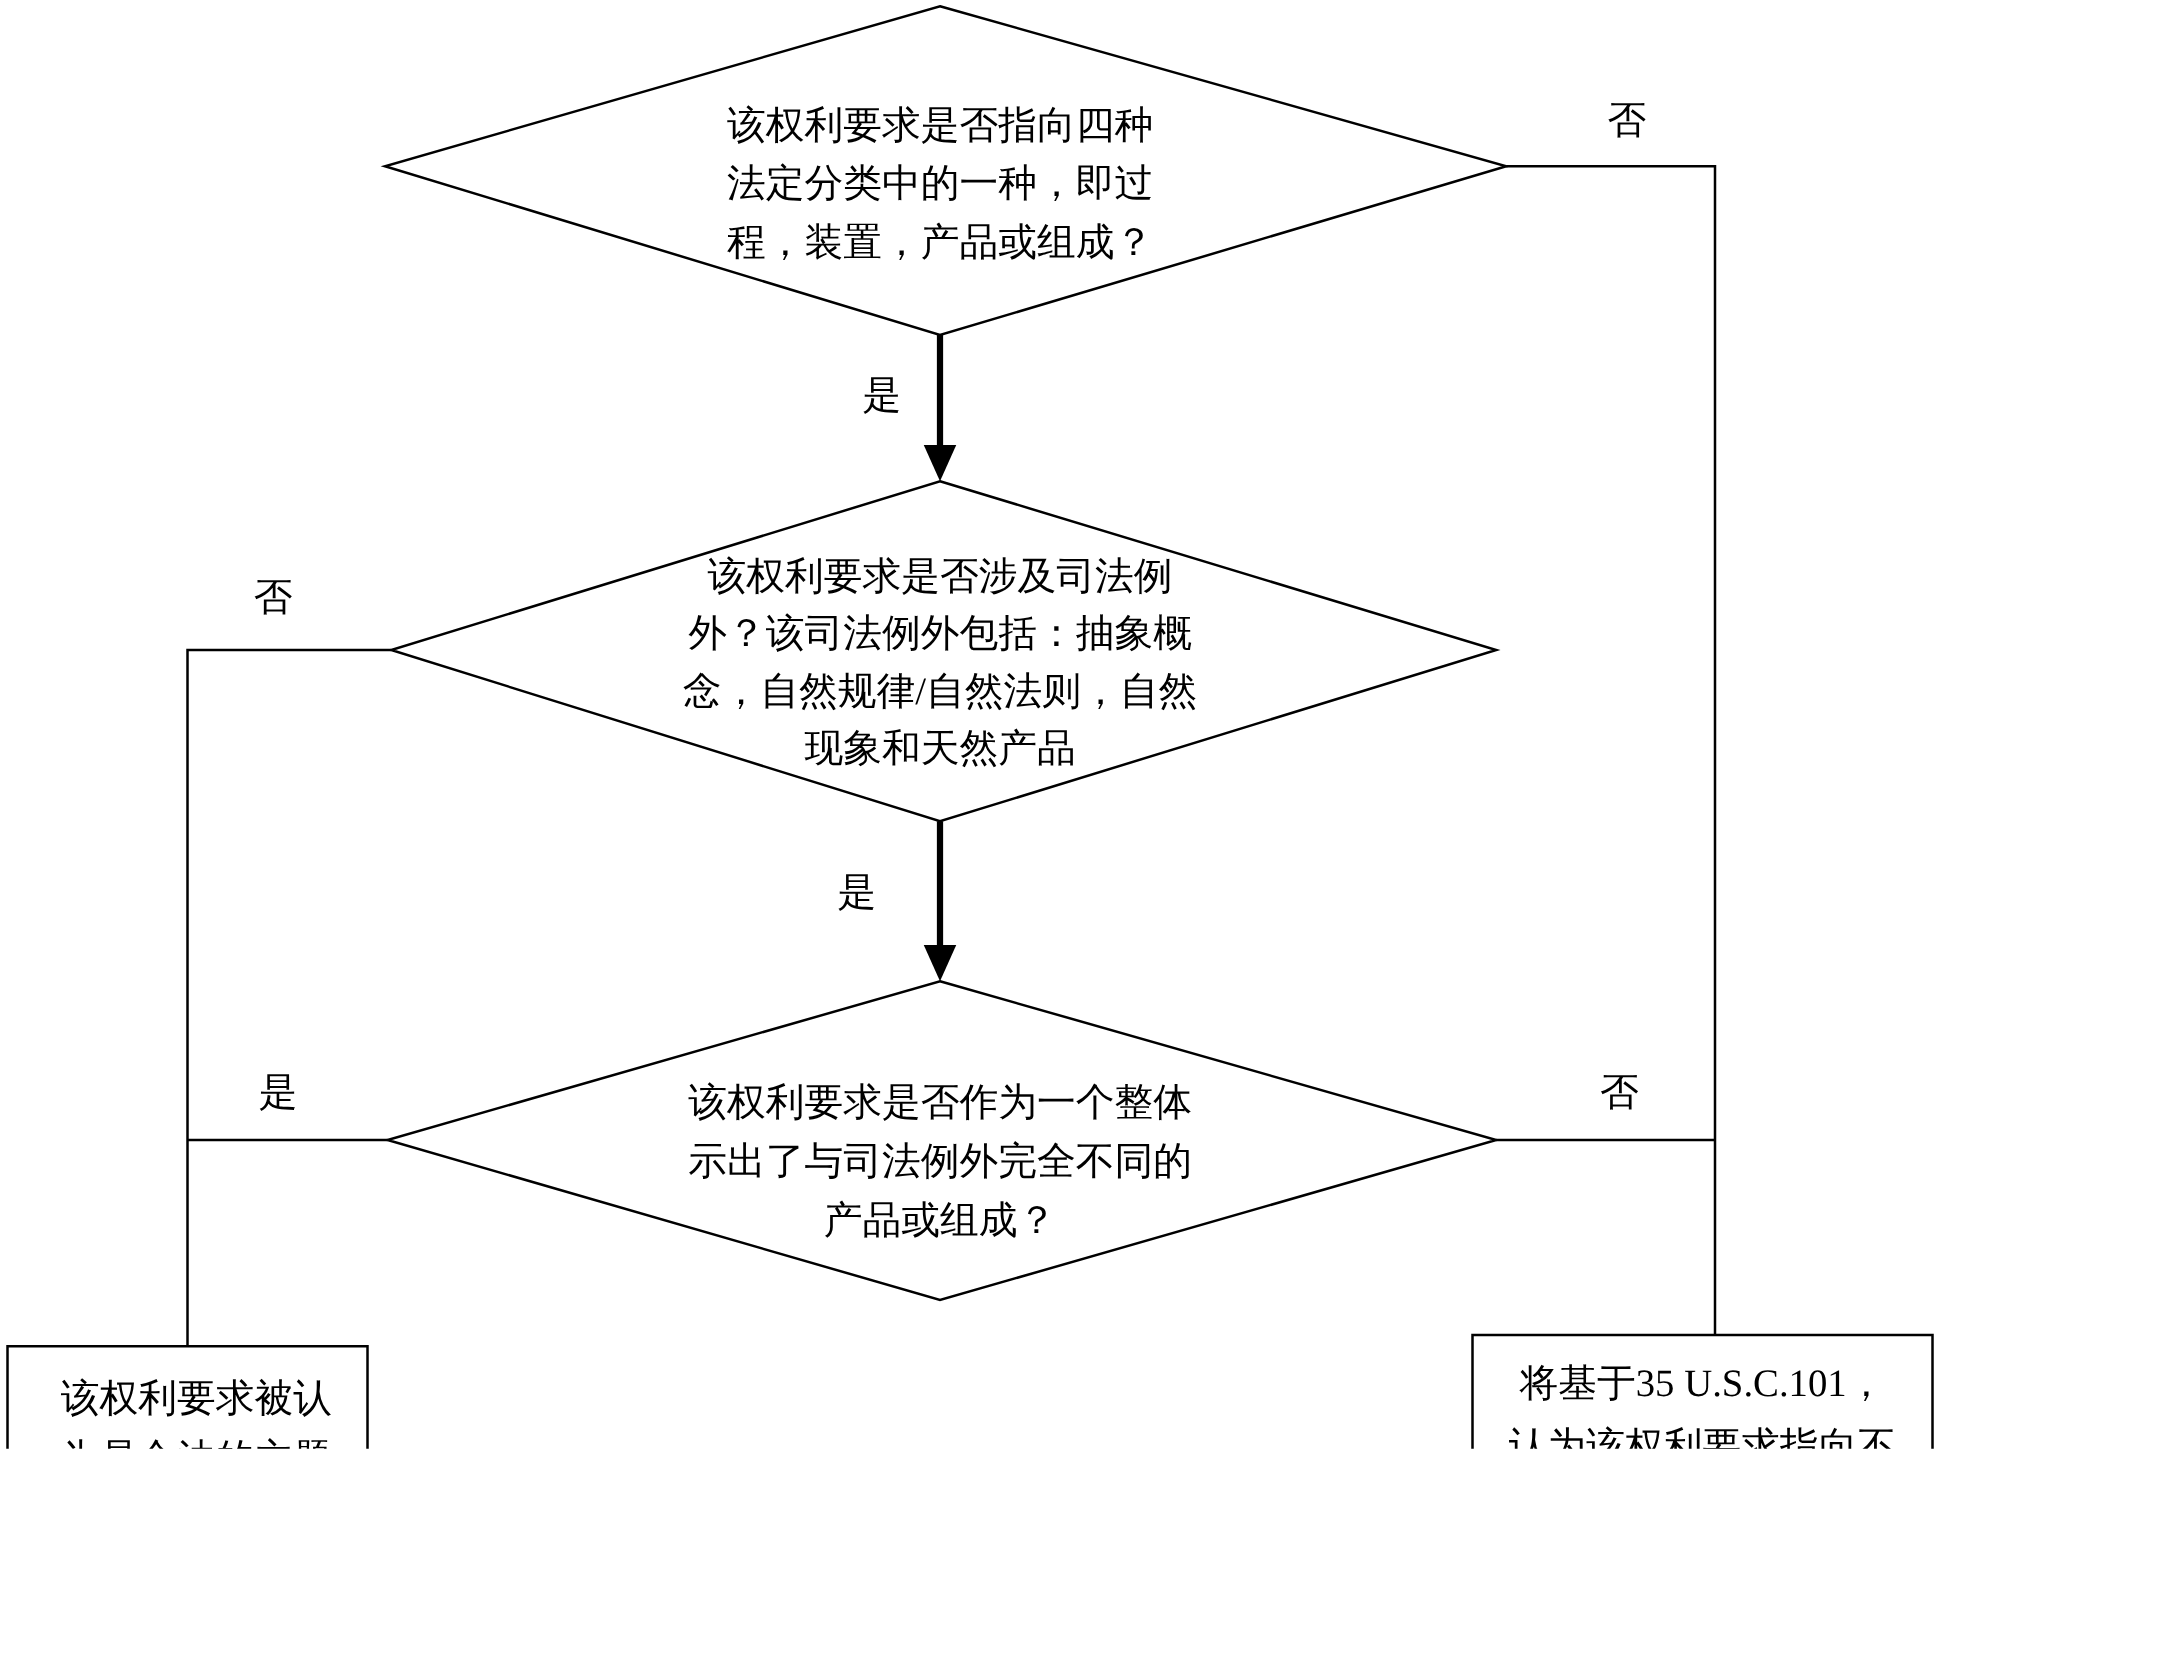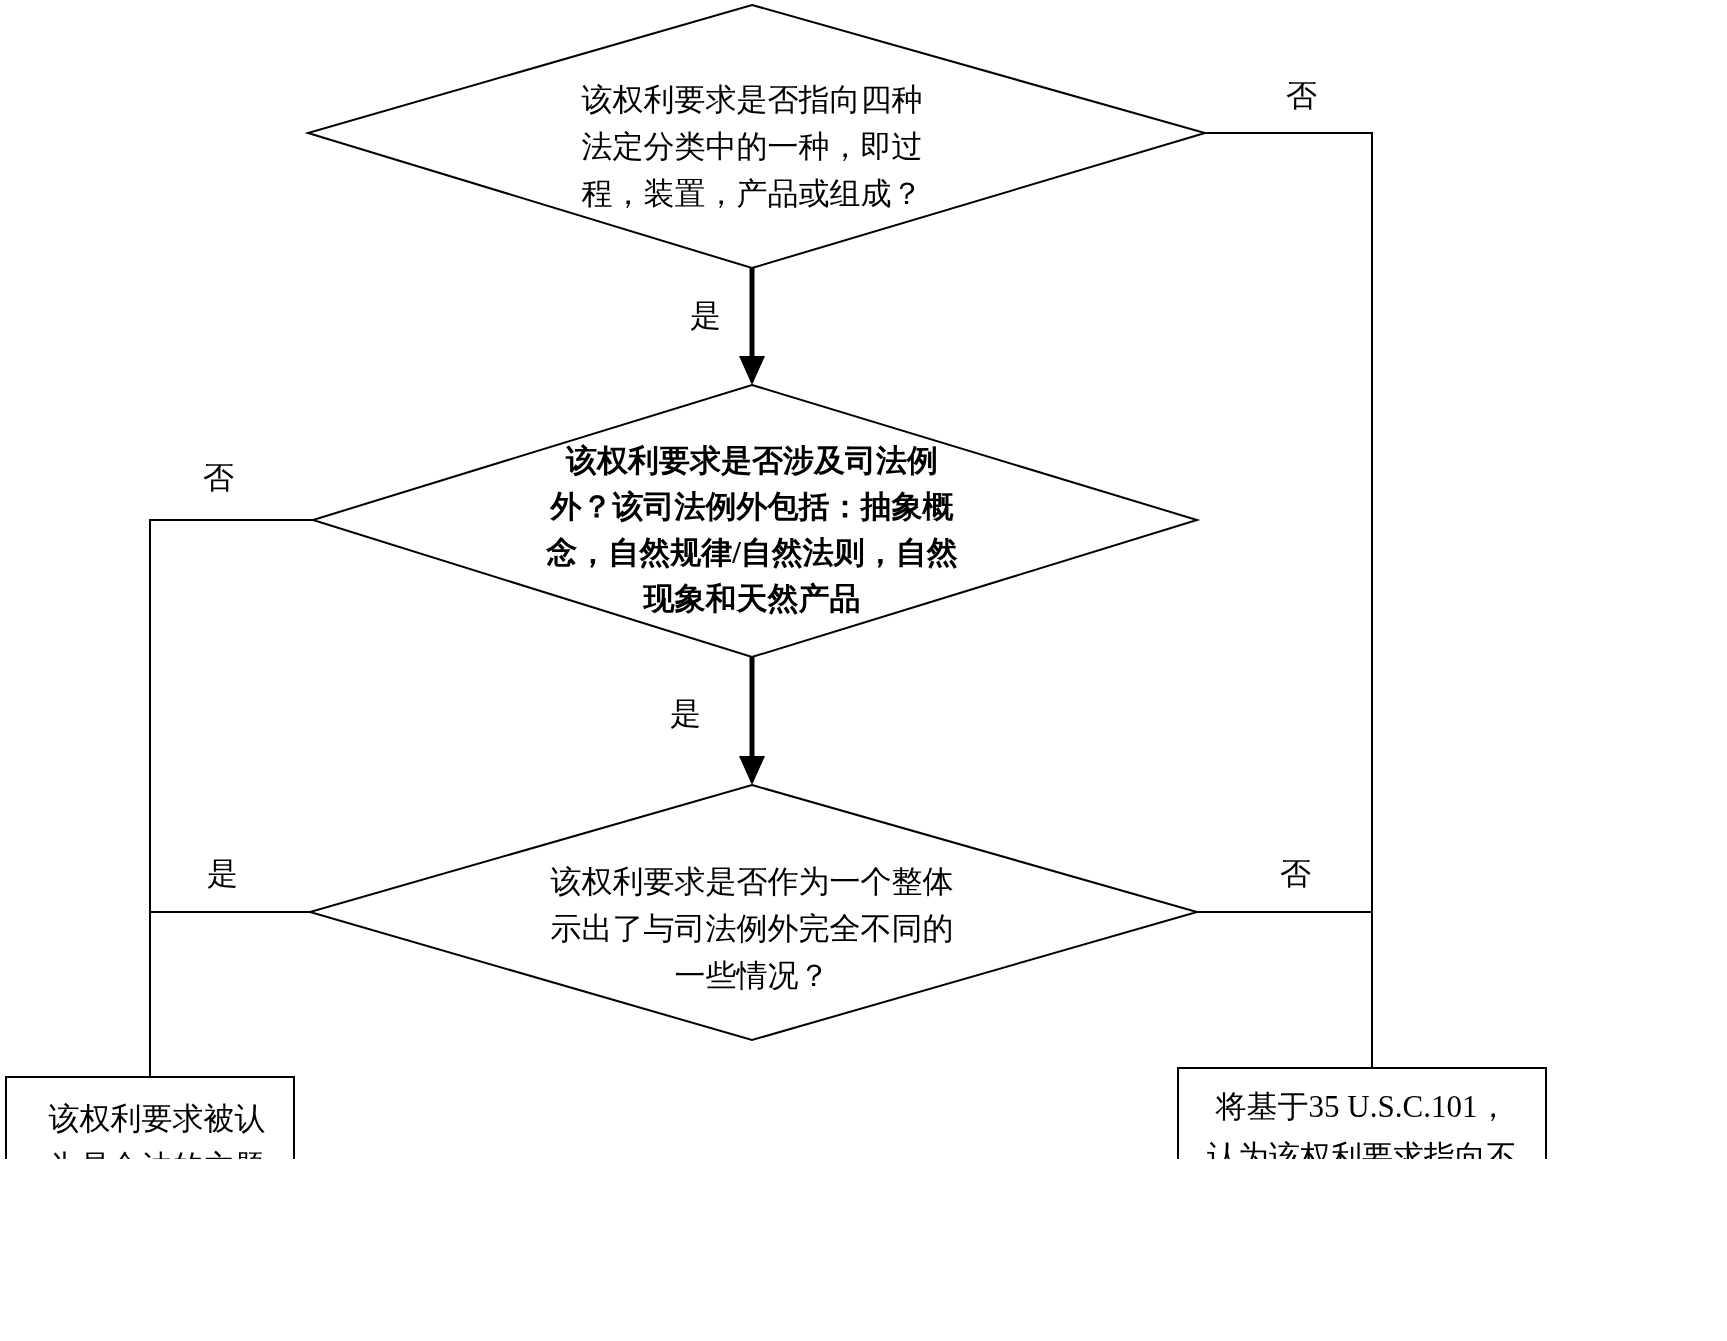--- a/index.html
+++ b/index.html
@@ -84,28 +84,28 @@
 
     <rect class="shape" x="6" y="1077" width="288" height="132"></rect>
 
     <rect class="shape" x="1178" y="1068" width="368" height="176"></rect>
   </svg>
 
   <div class="node-text" style="left:492px; top:76px; width:520px;">该权利要求是否指向四种
 法定分类中的一种，即过
 程，装置，产品或组成？</div>
 
-  <div class="node-text" style="left:522px; top:438px; width:460px; line-height:46px;font-weight:bold;">该权利要求是否涉及司法例
+  <div class="node-text" style="left:522px; top:438px; width:460px; line-height:46px;">该权利要求是否涉及司法例
 外？该司法例外包括：抽象概
 念，自然规律/自然法则，自然
 现象和天然产品</div>
 
   <div class="node-text" style="left:512px; top:858px; width:480px;">该权利要求是否作为一个整体
 示出了与司法例外完全不同的
-一些情况？</div>
+产品或组成？</div>
 
   <div class="node-text" style="left:17px; top:1095px; width:280px; line-height:48px;">该权利要求被认
 为是合法的主题</div>
 
   <div class="node-text" style="left:1182px; top:1082px; width:360px; line-height:50px;">将基于35 U.S.C.101，
 认为该权利要求指向不
 被保护的专利客体</div>
 
   <div class="edge-label" style="left:1286px; top:80px;">否</div>
 

